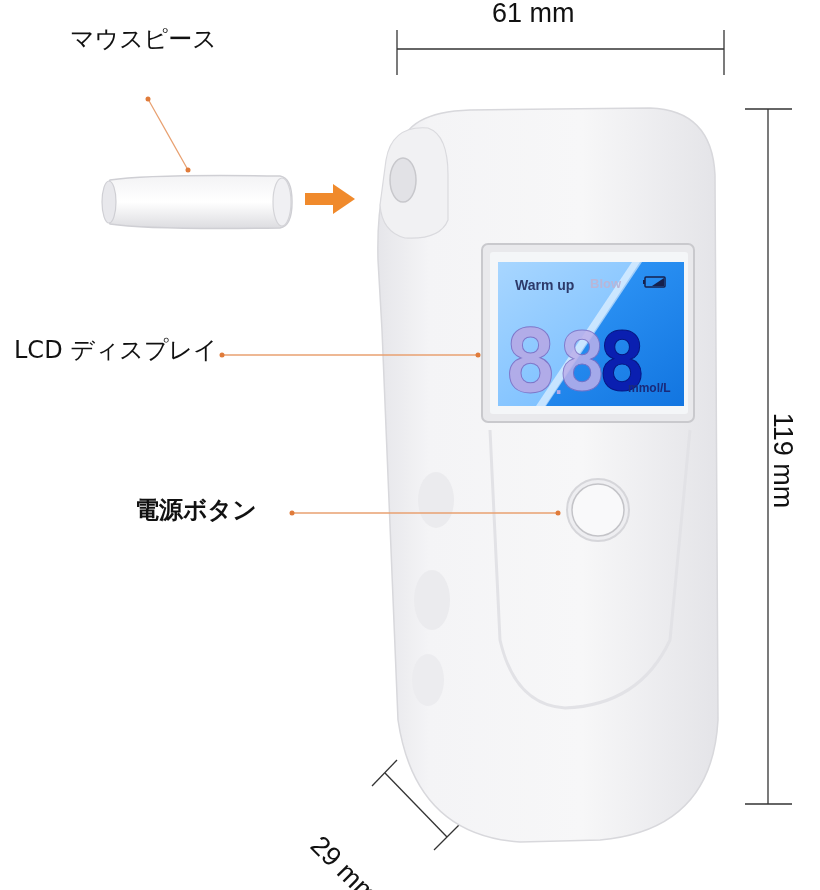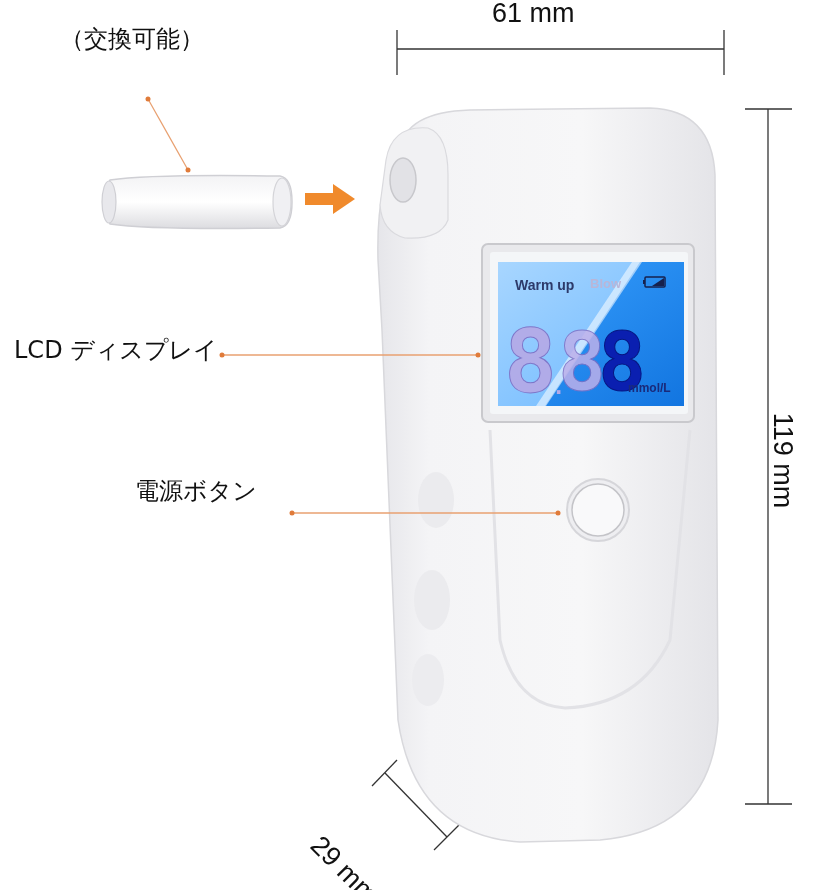--- a/index.html
+++ b/index.html
@@ -9,26 +9,26 @@
   .dim-text{font-family:"Liberation Sans","DejaVu Sans",sans-serif;font-size:27px;color:#111;white-space:nowrap;}
   svg{position:absolute;left:0;top:0;}
   .lcd-text{font-family:"Liberation Sans","DejaVu Sans",sans-serif;font-weight:bold;}
 </style>
 </head>
 <body>
 
 <div class="abs dim-text" style="left:492px;top:-2px;">61 mm</div>
 
 <div class="abs label" style="left:70px;top:26px;">
-  <div style="margin-left:-10px;">（交換可能）</div>
+  <div>マウスピース</div>
 </div>
 
 <div class="abs label" style="left:14px;top:337px;">LCD ディスプレイ</div>
 
-<div class="abs label" style="left:135px;top:478px;">電源ボタン</div>
+<div class="abs label" style="left:135px;top:497px;font-weight:bold;">電源ボタン</div>
 
 <div class="abs dim-text" style="left:735px;top:445px;transform:rotate(90deg);transform-origin:center;">119 mm</div>
 
 <div class="abs dim-text" style="left:326px;top:830px;transform:rotate(45deg);transform-origin:left top;">29 mm</div>
 
 <svg width="820" height="890" viewBox="0 0 820 890">
   <defs>
     <linearGradient id="bodyGrad" x1="0" x2="1" y1="0" y2="0">
       <stop offset="0" stop-color="#e6e6ea"></stop>
       <stop offset="0.15" stop-color="#f4f4f6"></stop>

